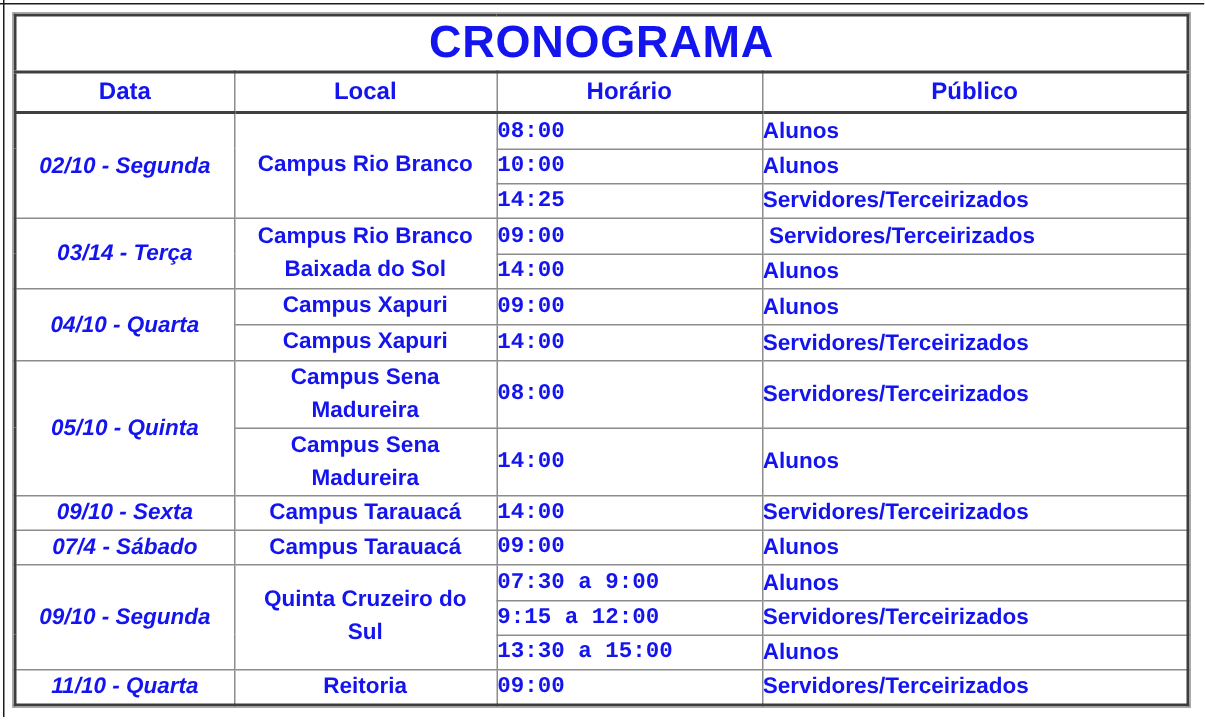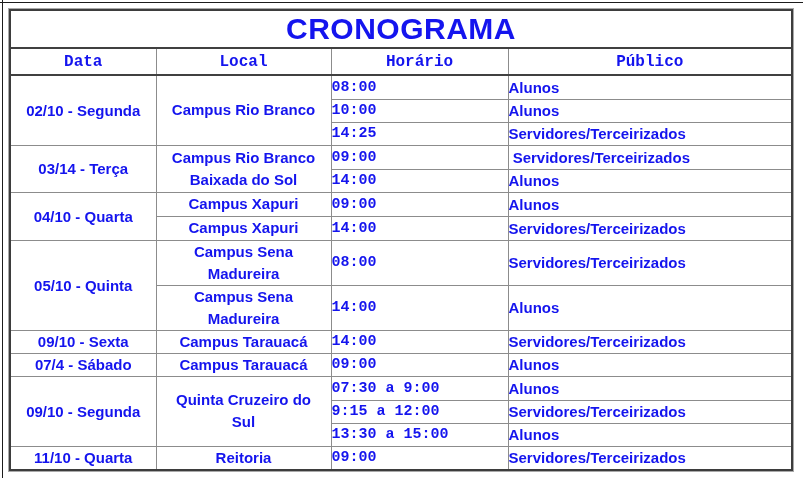--- a/index.html
+++ b/index.html
@@ -39,23 +39,22 @@
     border-bottom: 2px solid #404040;
     text-align: center;
     font-size: 30px;
     letter-spacing: 0.5px;
   }
   tr.header-row th {
     border-bottom: 2px solid #404040;
     border-top: 2px solid #0ea5e9;
     text-align: center;
     font-size: 16px;
-    font-family: Liberation Mono, monospace;
   }
-  td.c-date  { text-align: center; }
+  td.c-date  { text-align: center; font-style: italic; }
   td.c-local { text-align: center; white-space: pre-line; line-height: 22px; }
   td.c-time  { text-align: left; padding-left: 7px; font-family: Liberation Mono, monospace; }
   td.c-aud   { text-align: left; padding-left: 7px; white-space: pre-wrap; }
   td.vtop    { vertical-align: top; padding-top: 2px; }
 </style>
 </head>
 <body>
 
 <div class="stage">
   <div class="frame-top"></div>

